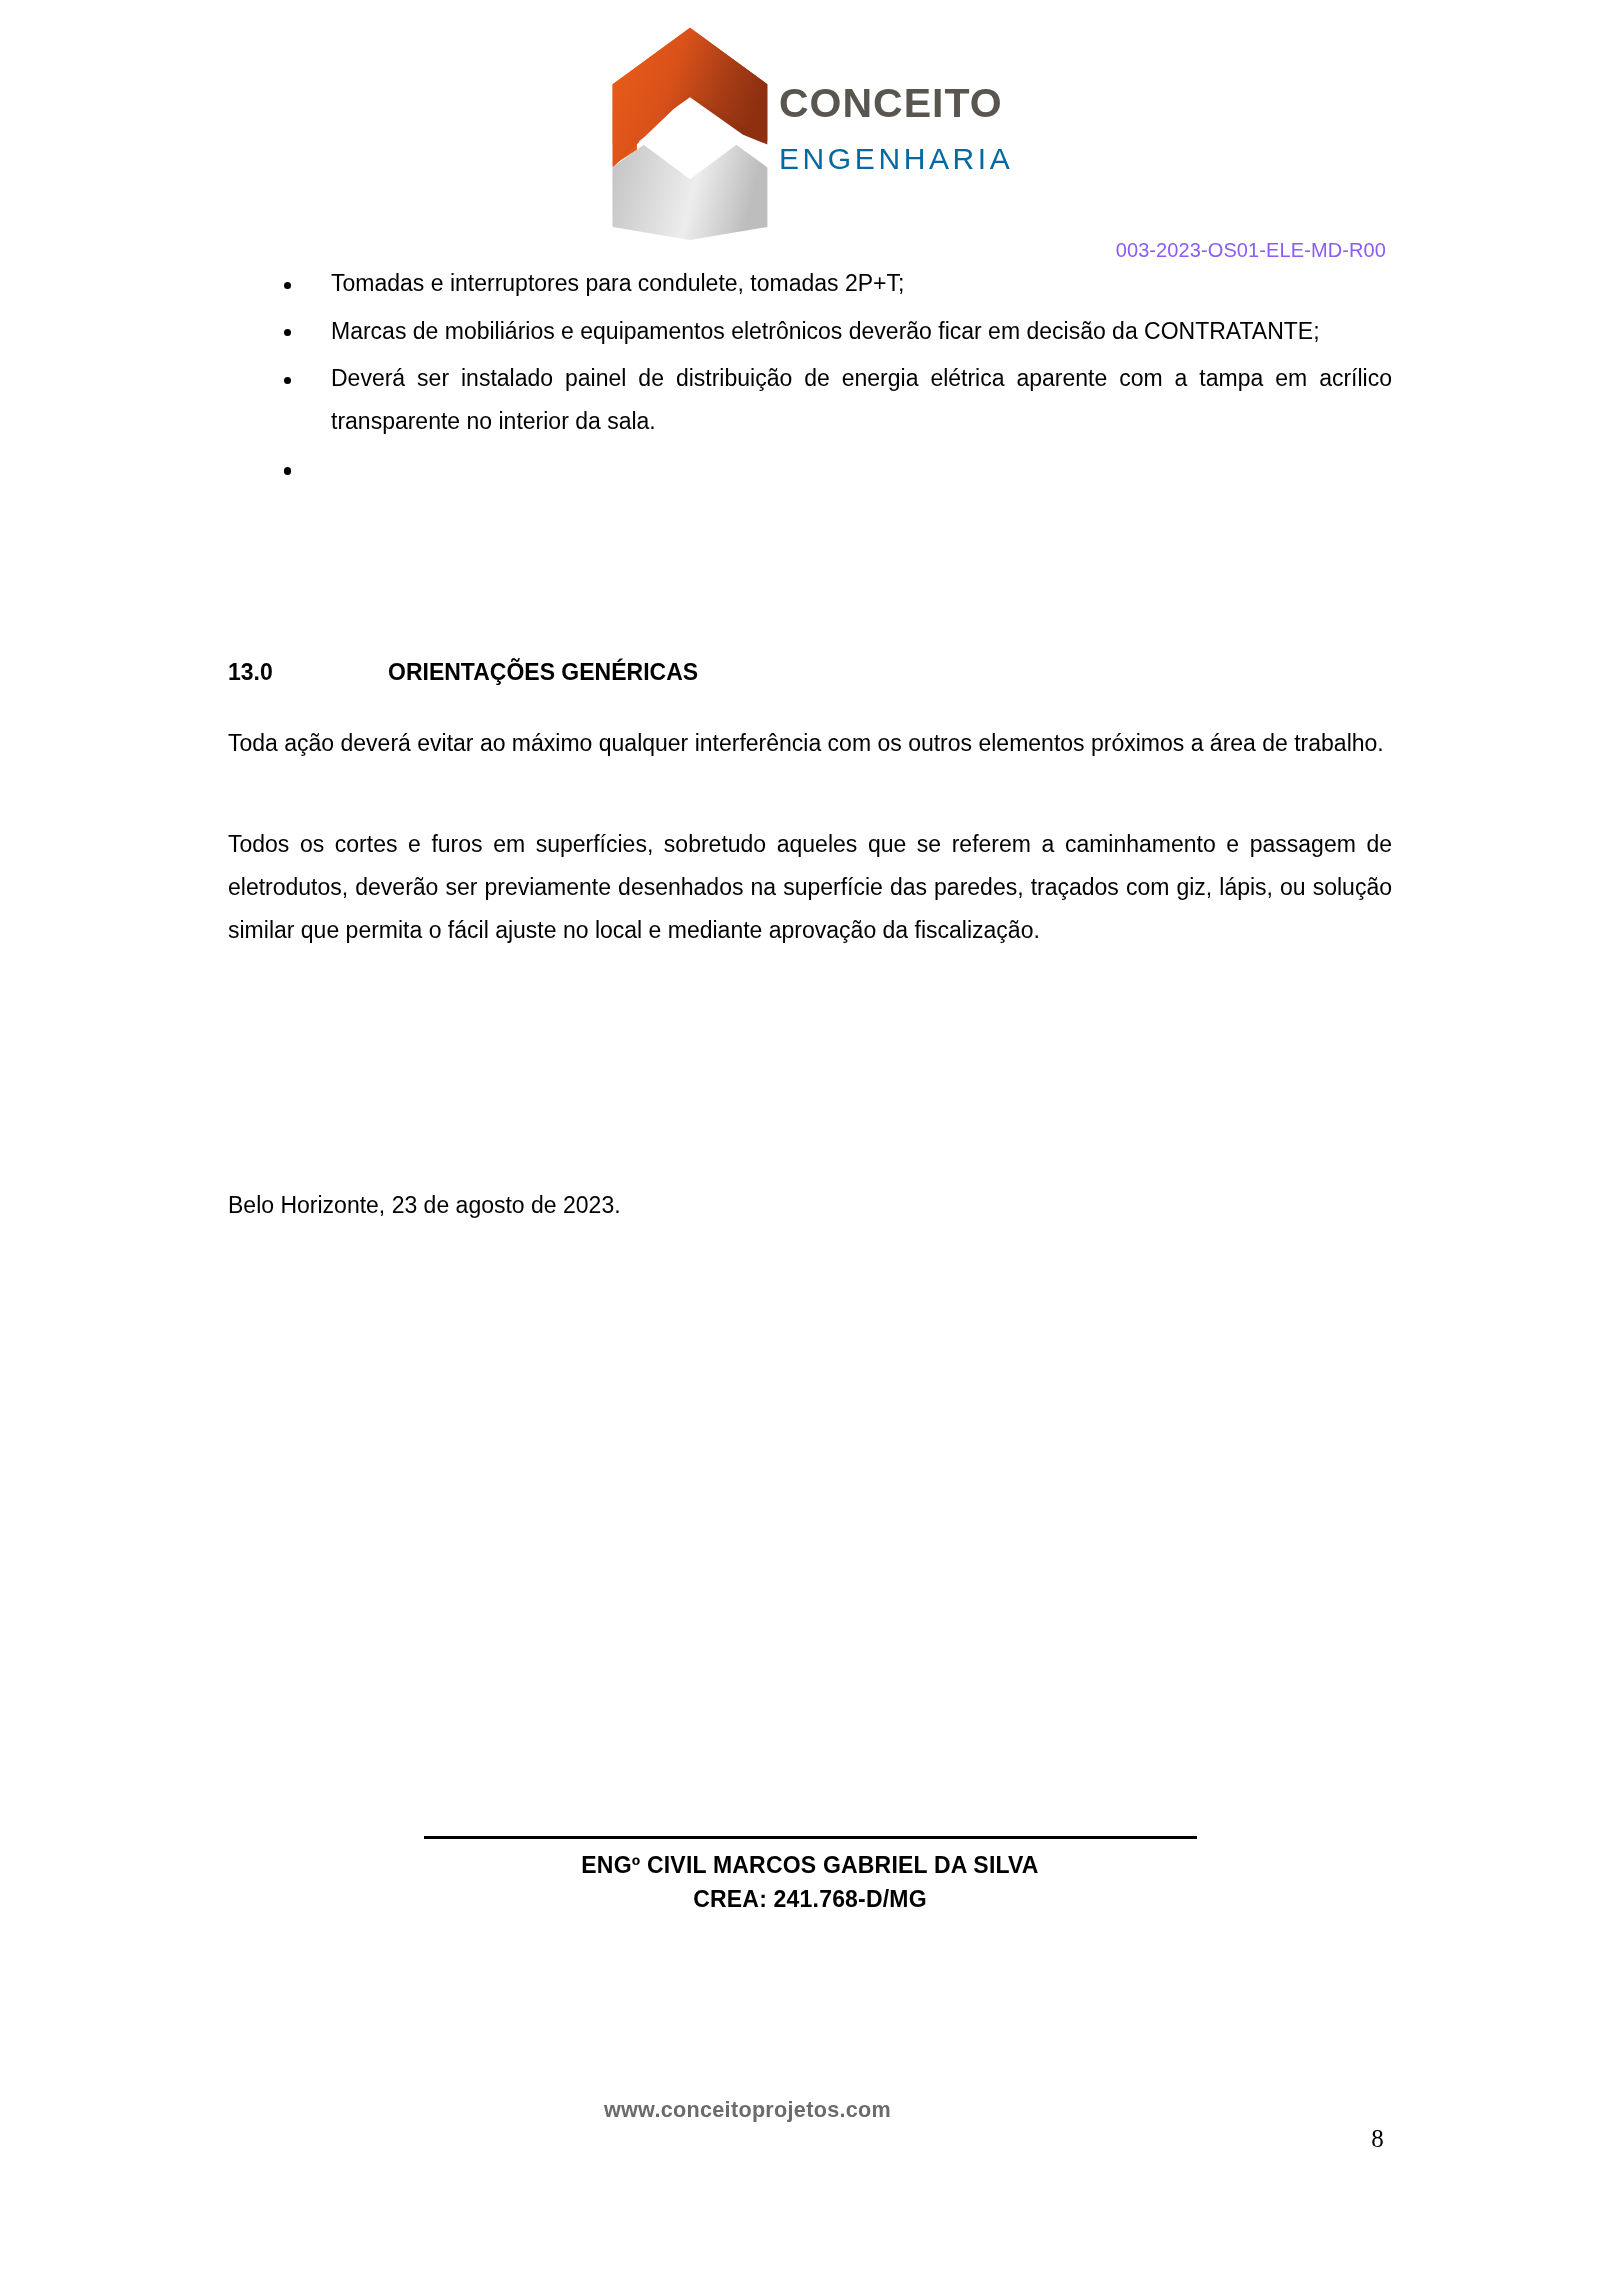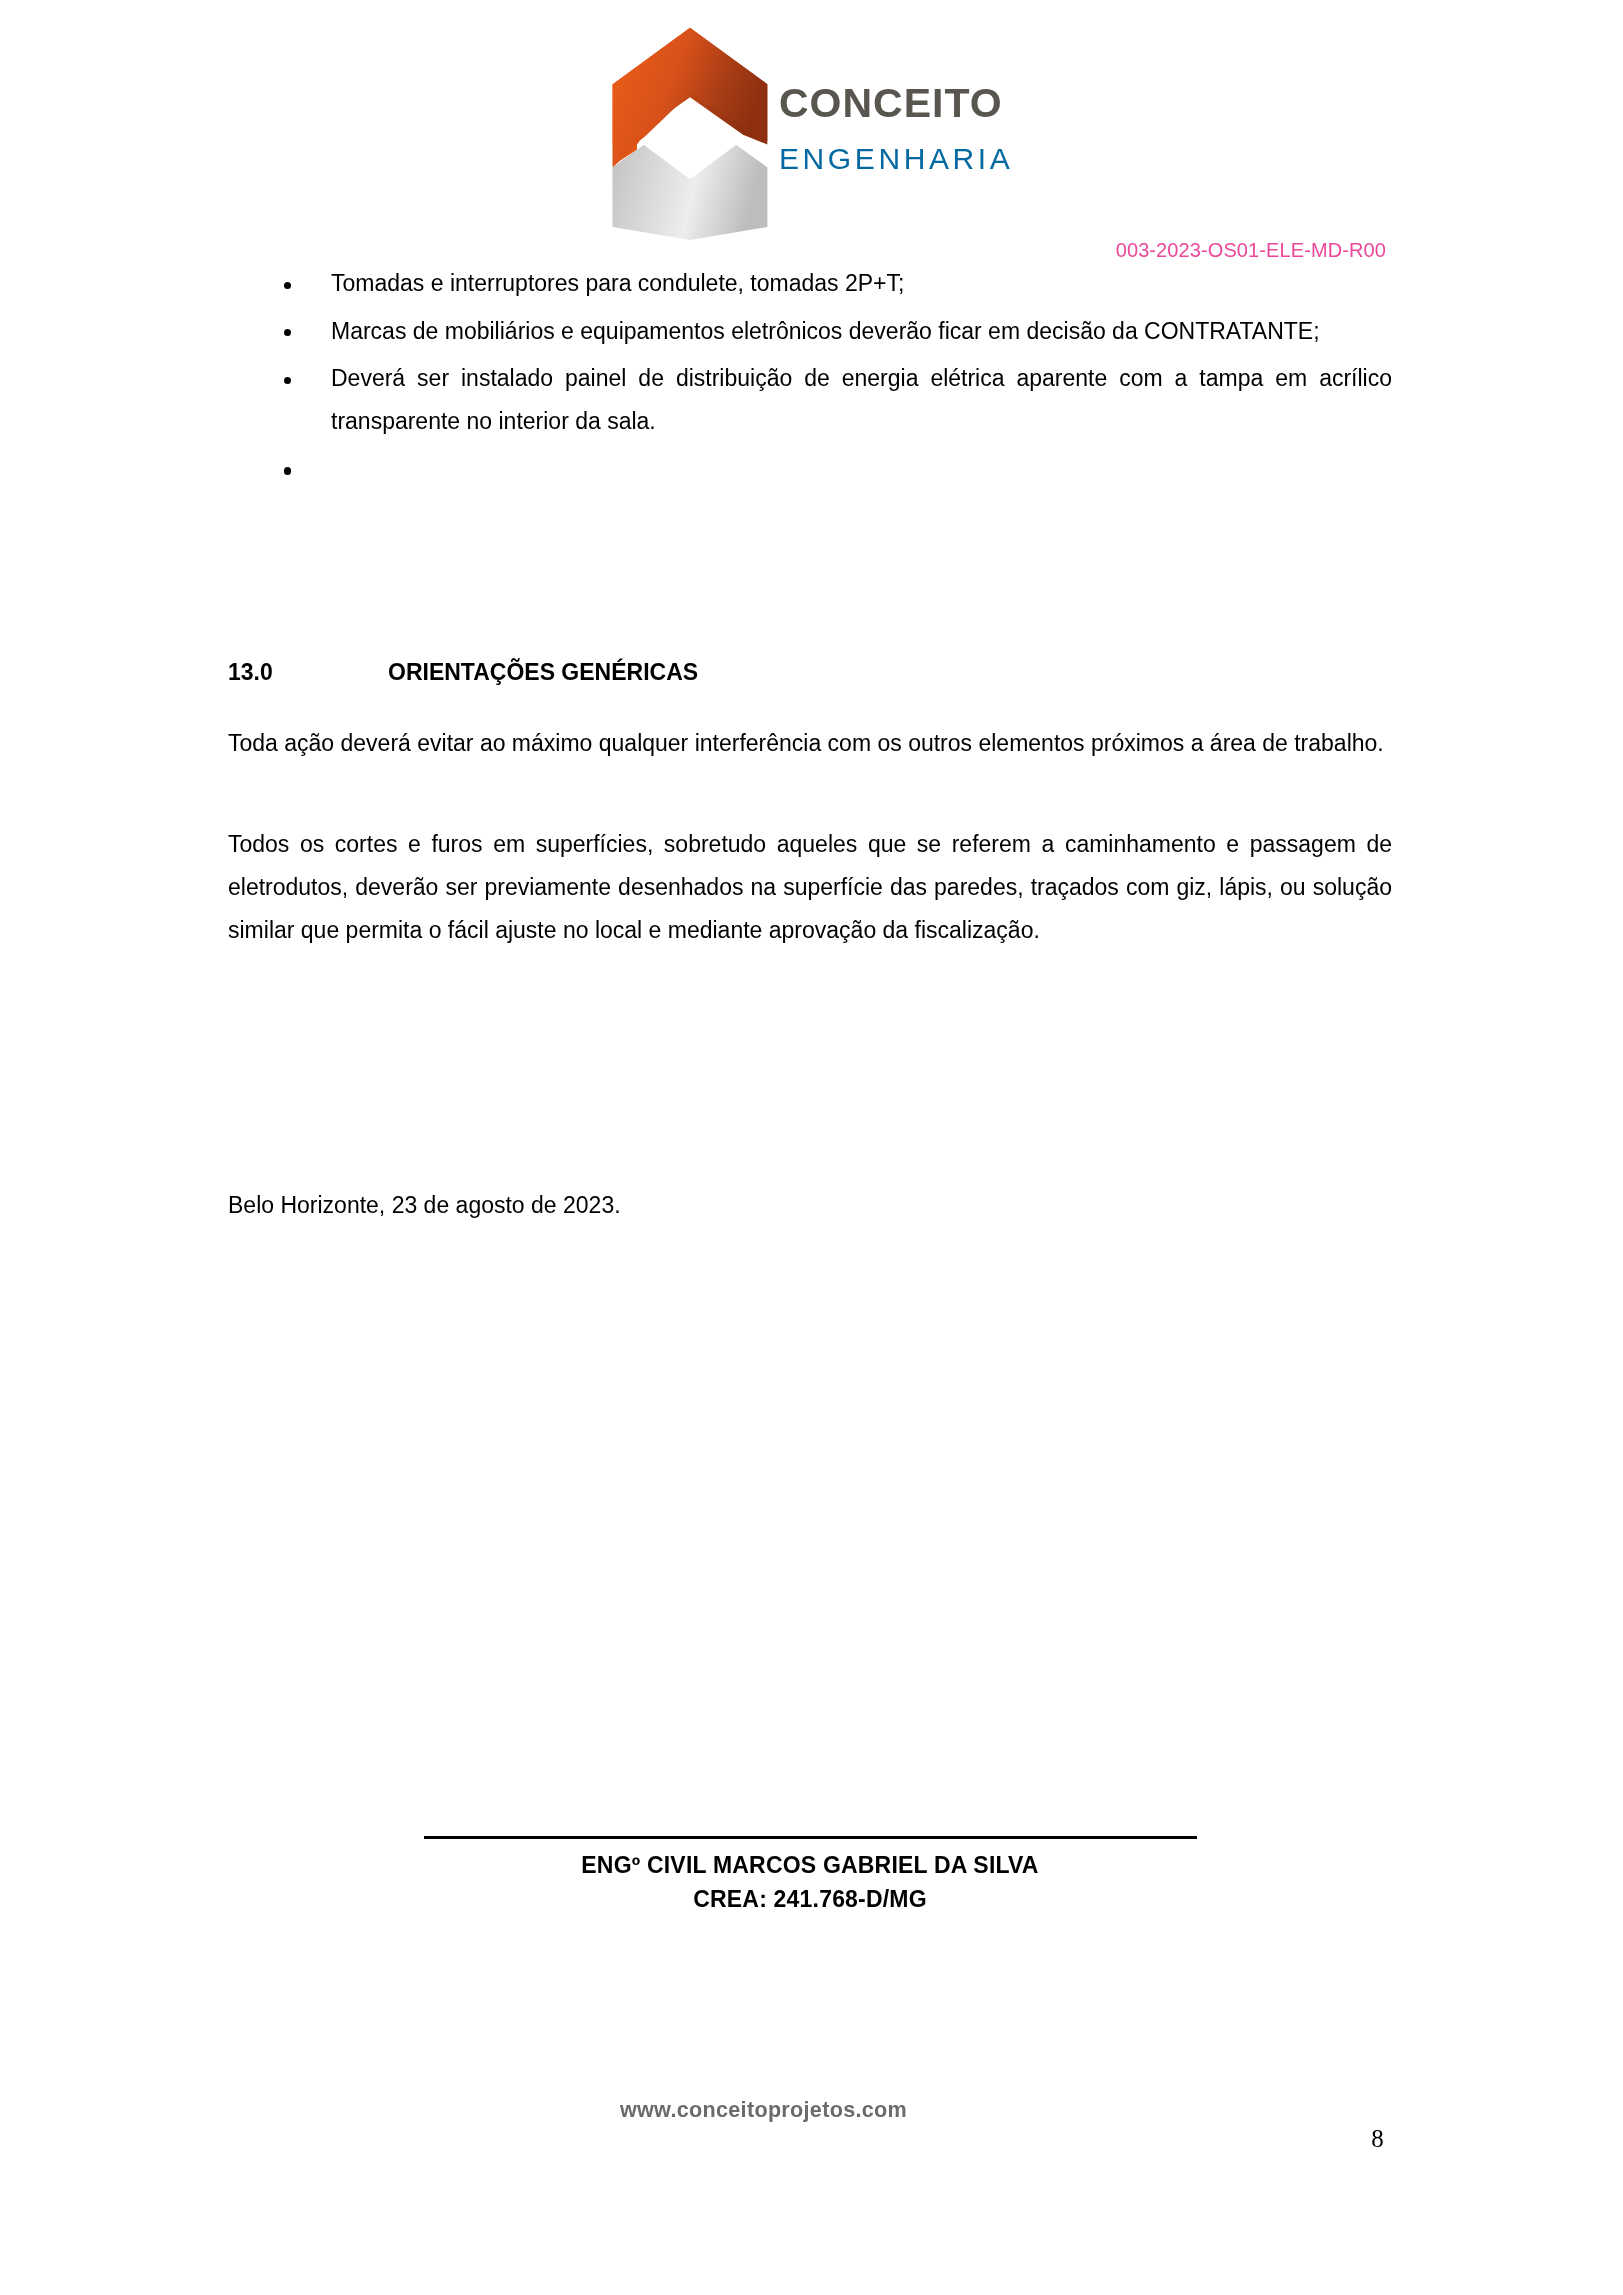--- a/index.html
+++ b/index.html
@@ -63,21 +63,21 @@
     white-space: nowrap;
   }
 
   
   .doc-code {
     position: absolute;
     right: 237px;
     top: 239px;
     font-size: 20px;
     letter-spacing: 0.1px;
-    color: #ec4899;
+    color: #8b5cf6;
     white-space: nowrap;
   }
 
   
   .content {
     position: absolute;
     left: 228px;
     top: 262px;
     width: 1164px;
   }
@@ -176,21 +176,20 @@
   .footer-url {
     position: absolute;
     left: 0;
     top: 2097px;
     width: 1495px;
     text-align: center;
     font-size: 21.6px;
     font-weight: bold;
     color: #6b6b6b;
     letter-spacing: 0.3px;
-    padding-left: 16px;
   }
   .page-number {
     position: absolute;
     left: 1348px;
     top: 2125px;
     width: 59px;
     text-align: center;
     font-family: "Liberation Serif", serif;
     font-size: 25px;
     color: #000000;

